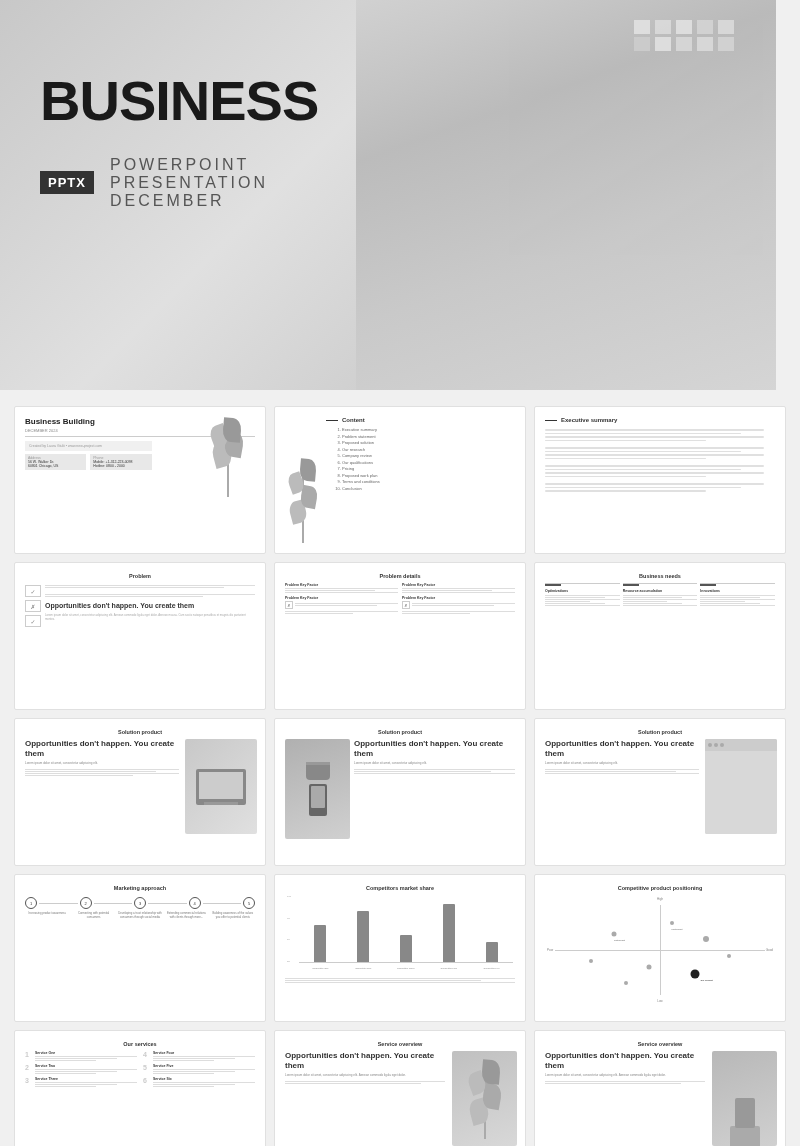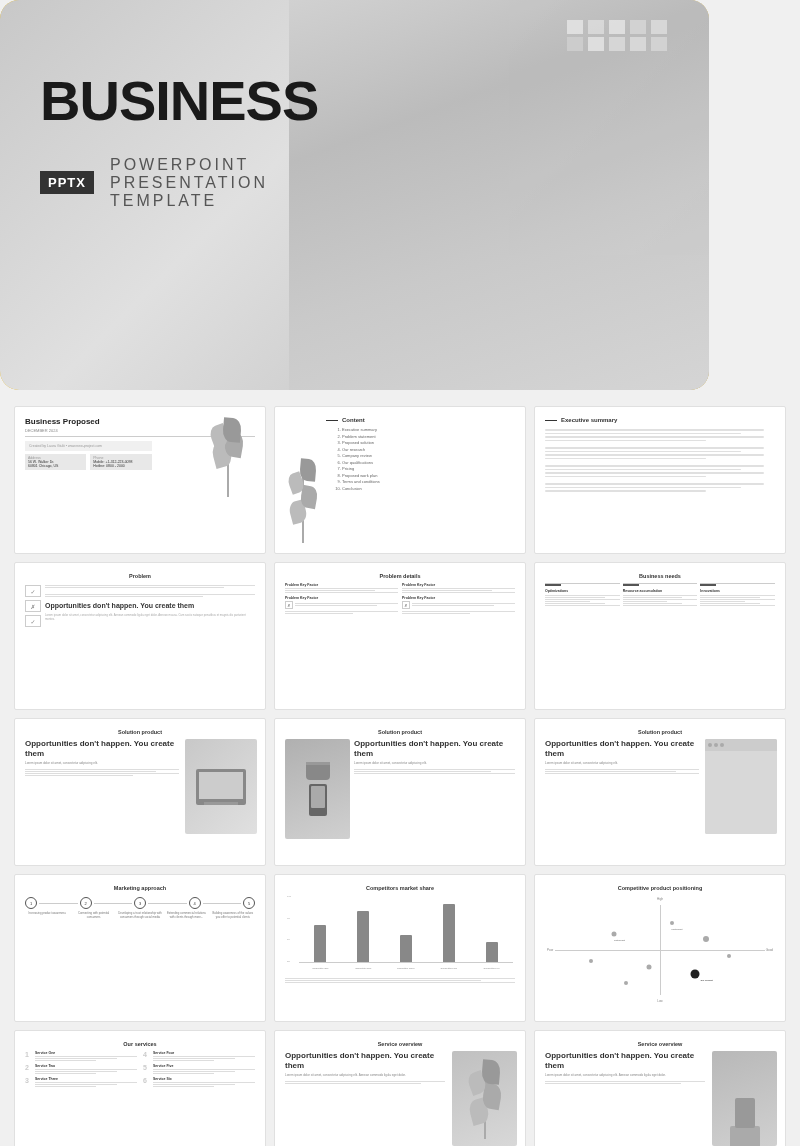--- a/index.html
+++ b/index.html
@@ -5,26 +5,25 @@
     * { box-sizing: border-box; margin: 0; padding: 0; }
     body {
       background: #f0f0f0;
       font-family: Arial, sans-serif;
       width: 800px;
       min-height: 1146px;
     }
 
     
     .hero {
-      width: 709px;
+      width: 776px;
       height: 390px;
       background: #eab308;
       position: relative;
       overflow: hidden;
-      border-radius: 19px;
     }
     .hero-bg {
       position: absolute;
       top: 0; left: 0; right: 0; bottom: 0;
       background: linear-gradient(135deg, #c8c8c8 0%, #e0e0e0 40%, #b8b8b8 100%);
     }
     .hero-content {
       position: absolute;
       top: 70px;
       left: 40px;
@@ -424,32 +423,32 @@
   </div>
   <div class="hero-content">
     <div class="hero-title">
       <span>BUSINESS</span><br>
     </div>
     <div class="hero-subtitle-row">
       <span class="pptx-badge">PPTX</span>
       <div>
         <div style="font-size:16px;font-weight:300;color:#555;letter-spacing:3px;">POWERPOINT</div>
         <div style="font-size:16px;font-weight:300;color:#555;letter-spacing:3px;">PRESENTATION</div>
-        <div style="font-size:16px;font-weight:300;color:#555;letter-spacing:3px;">TEMPLATE</div>
+        <div style="font-size:16px;font-weight:300;color:#555;letter-spacing:3px;">DECEMBER</div>
       </div>
     </div>
   </div>
 </div>
 
 <div class="slides-container">
   <div class="slides-grid">
 
     <div class="slide">
       <div class="slide-inner">
-        <div class="s1-title">Business Proposed</div>
+        <div class="s1-title">Business Building</div>
         <div class="s1-date">DECEMBER 2024</div>
 
         <div style="position:absolute;right:2px;top:0;width:50px;height:80px;">
           <div style="position:absolute;bottom:0;left:24px;width:2px;height:55px;background:#aaa;"></div>
           <div style="position:absolute;bottom:30px;left:10px;width:18px;height:25px;border-radius:50% 0 50% 0;background:#bbb;transform:rotate(-15deg);"></div>
           <div style="position:absolute;bottom:40px;left:22px;width:18px;height:25px;border-radius:0 50% 0 50%;background:#aaa;transform:rotate(10deg);"></div>
           <div style="position:absolute;bottom:50px;left:8px;width:16px;height:22px;border-radius:50% 0 50% 0;background:#bbb;transform:rotate(-20deg);"></div>
           <div style="position:absolute;bottom:55px;left:20px;width:18px;height:24px;border-radius:0 50% 0 50%;background:#999;transform:rotate(5deg);"></div>
         </div>
         <div class="s1-info-box" style="width:55%;margin-top:2px;">

